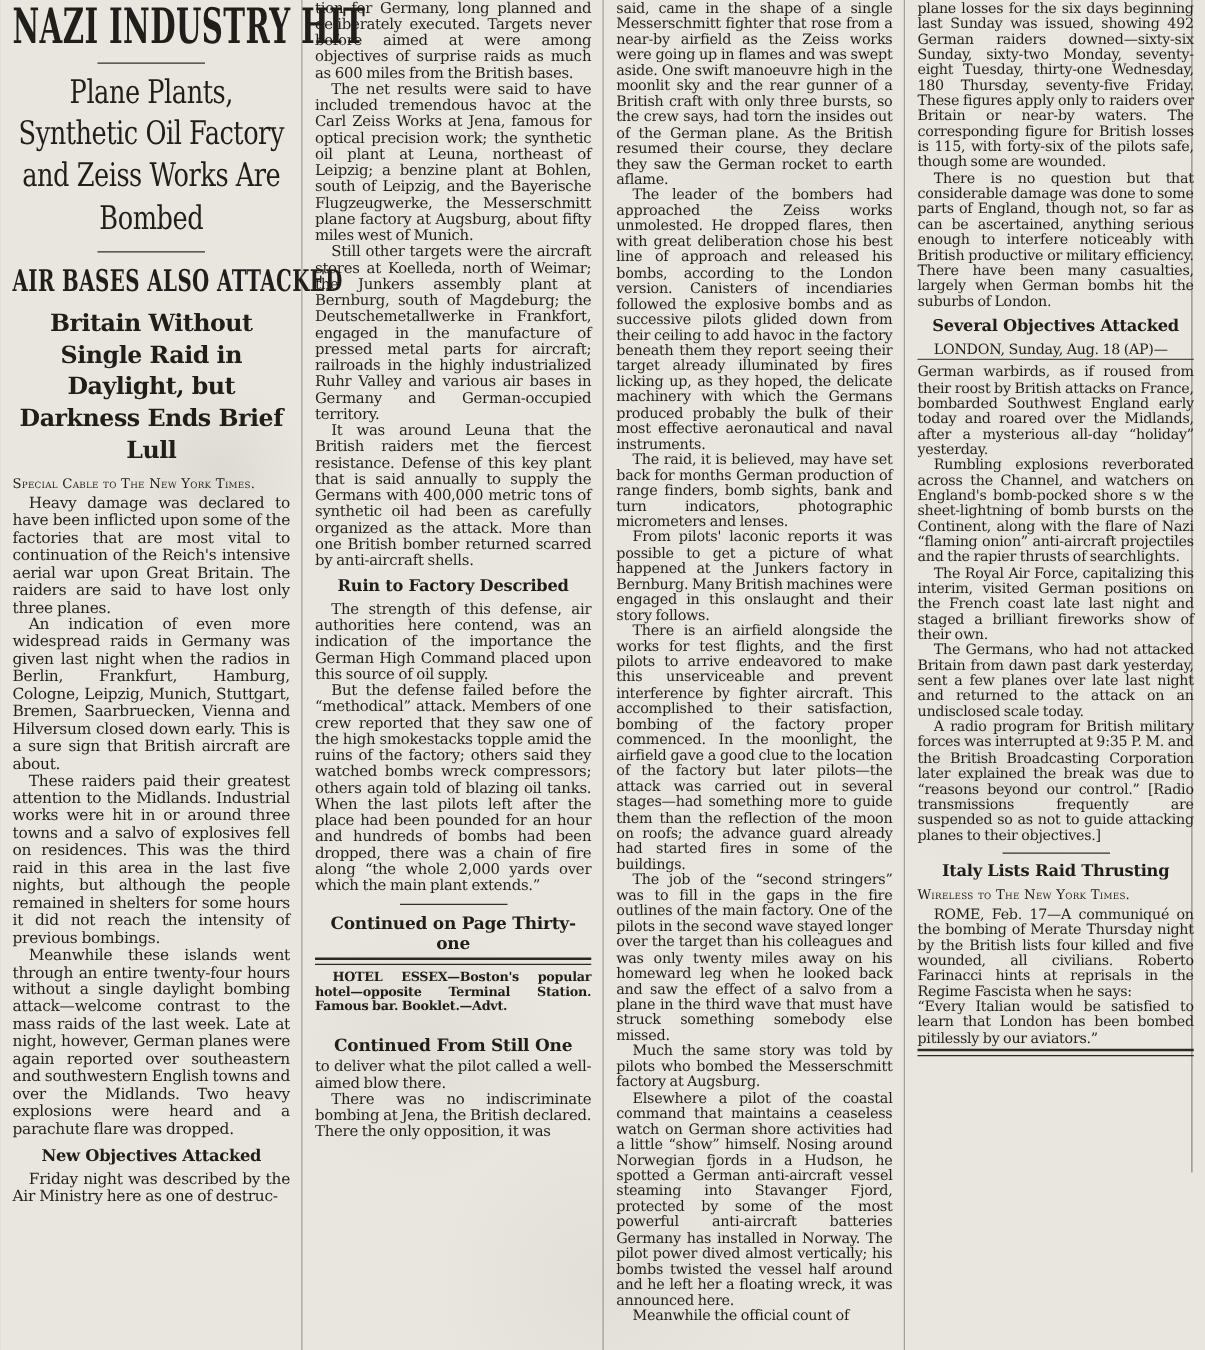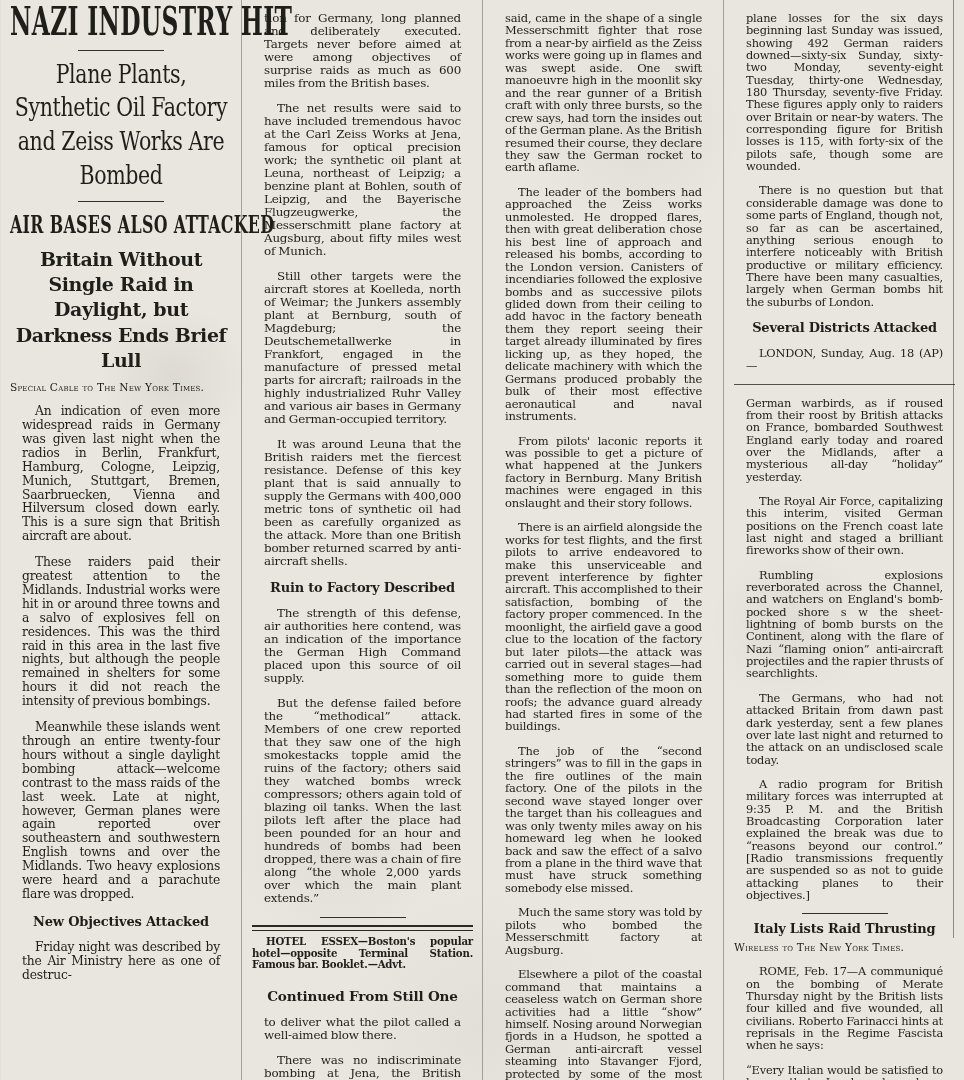--- a/index.html
+++ b/index.html
@@ -60,21 +60,21 @@
     font-size:10.6px;font-variant:small-caps;
     margin:5px 0 3px;letter-spacing:.2px;
   }
   .para{
     font-size:var(--fs);
     line-height:var(--lh);
     text-align:justify;
     text-indent:13px;
     letter-spacing:-.2px;
     word-spacing:-.5px;
-    margin:12px;
+    margin:0;
   }
   .para.flush{text-indent:0;}
   .subhead{
     font-size:13px;font-weight:700;text-align:center;
     margin:7px 0 4px;letter-spacing:-.2px;
   }
   .continued{
     font-size:13.6px;font-weight:700;text-align:center;
     margin:3px 0 2px;letter-spacing:-.2px;
   }
@@ -91,60 +91,63 @@
 <div class="page">
   <div class="edge-rule"></div>
 <div class="col col-1">
       <div class="h-main condense">NAZI INDUSTRY HIT</div>
       <div class="rule-short"></div>
       <div class="h-deck condense">Plane Plants, Synthetic Oil Factory and Zeiss Works Are Bombed</div>
       <div class="rule-short"></div>
       <div class="h-sub condense">AIR BASES ALSO ATTACKED</div>
       <div class="h-bank">Britain Without Single Raid in Daylight, but Darkness Ends Brief Lull</div>
       <div class="credit">Special Cable to The New York Times.</div>
+      <div class="para">Heavy damage was declared to have been inflicted upon some of the factories that are most vital to continuation of the Reich's intensive aerial war upon Great Britain. The raiders are said to have lost only three planes.</div>
       <div class="para">An indication of even more widespread raids in Germany was given last night when the radios in Berlin, Frankfurt, Hamburg, Cologne, Leipzig, Munich, Stuttgart, Bremen, Saarbruecken, Vienna and Hilversum closed down early. This is a sure sign that British aircraft are about.</div>
       <div class="para">These raiders paid their greatest attention to the Midlands. Industrial works were hit in or around three towns and a salvo of explosives fell on residences. This was the third raid in this area in the last five nights, but although the people remained in shelters for some hours it did not reach the intensity of previous bombings.</div>
       <div class="para">Meanwhile these islands went through an entire twenty-four hours without a single daylight bombing attack—welcome contrast to the mass raids of the last week. Late at night, however, German planes were again reported over southeastern and southwestern English towns and over the Midlands. Two heavy explosions were heard and a parachute flare was dropped.</div>
       <div class="subhead">New Objectives Attacked</div>
       <div class="para">Friday night was described by the Air Ministry here as one of destruc-</div>
     </div>
     <div class="col col-2">
       <div class="para flush">tion for Germany, long planned and deliberately executed. Targets never before aimed at were among objectives of surprise raids as much as 600 miles from the British bases.</div>
       <div class="para">The net results were said to have included tremendous havoc at the Carl Zeiss Works at Jena, famous for optical precision work; the synthetic oil plant at Leuna, northeast of Leipzig; a benzine plant at Bohlen, south of Leipzig, and the Bayerische Flugzeugwerke, the Messerschmitt plane factory at Augsburg, about fifty miles west of Munich.</div>
       <div class="para">Still other targets were the aircraft stores at Koelleda, north of Weimar; the Junkers assembly plant at Bernburg, south of Magdeburg; the Deutschemetallwerke in Frankfort, engaged in the manufacture of pressed metal parts for aircraft; railroads in the highly industrialized Ruhr Valley and various air bases in Germany and German-occupied territory.</div>
       <div class="para">It was around Leuna that the British raiders met the fiercest resistance. Defense of this key plant that is said annually to supply the Germans with 400,000 metric tons of synthetic oil had been as carefully organized as the attack. More than one British bomber returned scarred by anti-aircraft shells.</div>
       <div class="subhead">Ruin to Factory Described</div>
       <div class="para">The strength of this defense, air authorities here contend, was an indication of the importance the German High Command placed upon this source of oil supply.</div>
       <div class="para">But the defense failed before the “methodical” attack. Members of one crew reported that they saw one of the high smokestacks topple amid the ruins of the factory; others said they watched bombs wreck compressors; others again told of blazing oil tanks. When the last pilots left after the place had been pounded for an hour and hundreds of bombs had been dropped, there was a chain of fire along “the whole 2,000 yards over which the main plant extends.”</div>
       <div class="rule-short"></div>
+      <div class="continued">Continued on Page Thirty-one</div>
       <div class="rule-double"></div>
       <div class="ad">HOTEL ESSEX—Boston's popular hotel—opposite Terminal Station. Famous bar. Booklet.—Advt.</div>
       <div class="continued">Continued From Still One</div>
       <div class="para flush">to deliver what the pilot called a well-aimed blow there.</div>
       <div class="para">There was no indiscriminate bombing at Jena, the British declared. There the only opposition, it was</div>
     </div>
     <div class="col col-3">
       <div class="para flush">said, came in the shape of a single Messerschmitt fighter that rose from a near-by airfield as the Zeiss works were going up in flames and was swept aside. One swift manoeuvre high in the moonlit sky and the rear gunner of a British craft with only three bursts, so the crew says, had torn the insides out of the German plane. As the British resumed their course, they declare they saw the German rocket to earth aflame.</div>
       <div class="para">The leader of the bombers had approached the Zeiss works unmolested. He dropped flares, then with great deliberation chose his best line of approach and released his bombs, according to the London version. Canisters of incendiaries followed the explosive bombs and as successive pilots glided down from their ceiling to add havoc in the factory beneath them they report seeing their target already illuminated by fires licking up, as they hoped, the delicate machinery with which the Germans produced probably the bulk of their most effective aeronautical and naval instruments.</div>
+      <div class="para">The raid, it is believed, may have set back for months German production of range finders, bomb sights, bank and turn indicators, photographic micrometers and lenses.</div>
       <div class="para">From pilots' laconic reports it was possible to get a picture of what happened at the Junkers factory in Bernburg. Many British machines were engaged in this onslaught and their story follows.</div>
       <div class="para">There is an airfield alongside the works for test flights, and the first pilots to arrive endeavored to make this unserviceable and prevent interference by fighter aircraft. This accomplished to their satisfaction, bombing of the factory proper commenced. In the moonlight, the airfield gave a good clue to the location of the factory but later pilots—the attack was carried out in several stages—had something more to guide them than the reflection of the moon on roofs; the advance guard already had started fires in some of the buildings.</div>
       <div class="para">The job of the “second stringers” was to fill in the gaps in the fire outlines of the main factory. One of the pilots in the second wave stayed longer over the target than his colleagues and was only twenty miles away on his homeward leg when he looked back and saw the effect of a salvo from a plane in the third wave that must have struck something somebody else missed.</div>
       <div class="para">Much the same story was told by pilots who bombed the Messerschmitt factory at Augsburg.</div>
       <div class="para">Elsewhere a pilot of the coastal command that maintains a ceaseless watch on German shore activities had a little “show” himself. Nosing around Norwegian fjords in a Hudson, he spotted a German anti-aircraft vessel steaming into Stavanger Fjord, protected by some of the most powerful anti-aircraft batteries Germany has installed in Norway. The pilot power dived almost vertically; his bombs twisted the vessel half around and he left her a floating wreck, it was announced here.</div>
       <div class="para">Meanwhile the official count of</div>
     </div>
     <div class="col col-4">
       <div class="para flush">plane losses for the six days beginning last Sunday was issued, showing 492 German raiders downed—sixty-six Sunday, sixty-two Monday, seventy-eight Tuesday, thirty-one Wednesday, 180 Thursday, seventy-five Friday. These figures apply only to raiders over Britain or near-by waters. The corresponding figure for British losses is 115, with forty-six of the pilots safe, though some are wounded.</div>
       <div class="para">There is no question but that considerable damage was done to some parts of England, though not, so far as can be ascertained, anything serious enough to interfere noticeably with British productive or military efficiency. There have been many casualties, largely when German bombs hit the suburbs of London.</div>
-      <div class="subhead">Several Districts Attacked</div>
+      <div class="subhead">Several Objectives Attacked</div>
       <div class="para">LONDON, Sunday, Aug. 18 (AP)—</div>
       <div class="rule-full"></div>
       <div class="para flush">German warbirds, as if roused from their roost by British attacks on France, bombarded Southwest England early today and roared over the Midlands, after a mysterious all-day “holiday” yesterday.</div>
+      <div class="para">Rumbling explosions reverborated across the Channel, and watchers on England's bomb-pocked shore s w the sheet-lightning of bomb bursts on the Continent, along with the flare of Nazi “flaming onion” anti-aircraft projectiles and the rapier thrusts of searchlights.</div>
       <div class="para">The Royal Air Force, capitalizing this interim, visited German positions on the French coast late last night and staged a brilliant fireworks show of their own.</div>
-      <div class="para">Rumbling explosions reverborated across the Channel, and watchers on England's bomb-pocked shore s w the sheet-lightning of bomb bursts on the Continent, along with the flare of Nazi “flaming onion” anti-aircraft projectiles and the rapier thrusts of searchlights.</div>
       <div class="para">The Germans, who had not attacked Britain from dawn past dark yesterday, sent a few planes over late last night and returned to the attack on an undisclosed scale today.</div>
       <div class="para">A radio program for British military forces was interrupted at 9:35 P. M. and the British Broadcasting Corporation later explained the break was due to “reasons beyond our control.” [Radio transmissions frequently are suspended so as not to guide attacking planes to their objectives.]</div>
       <div class="rule-short"></div>
       <div class="subhead">Italy Lists Raid Thrusting</div>
       <div class="credit">Wireless to The New York Times.</div>
       <div class="para">ROME, Feb. 17—A communiqué on the bombing of Merate Thursday night by the British lists four killed and five wounded, all civilians. Roberto Farinacci hints at reprisals in the Regime Fascista when he says:</div>
       <div class="para flush">“Every Italian would be satisfied to learn that London has been bombed pitilessly by our aviators.”</div>
       <div class="rule-double"></div>
     </div>
   </div>

